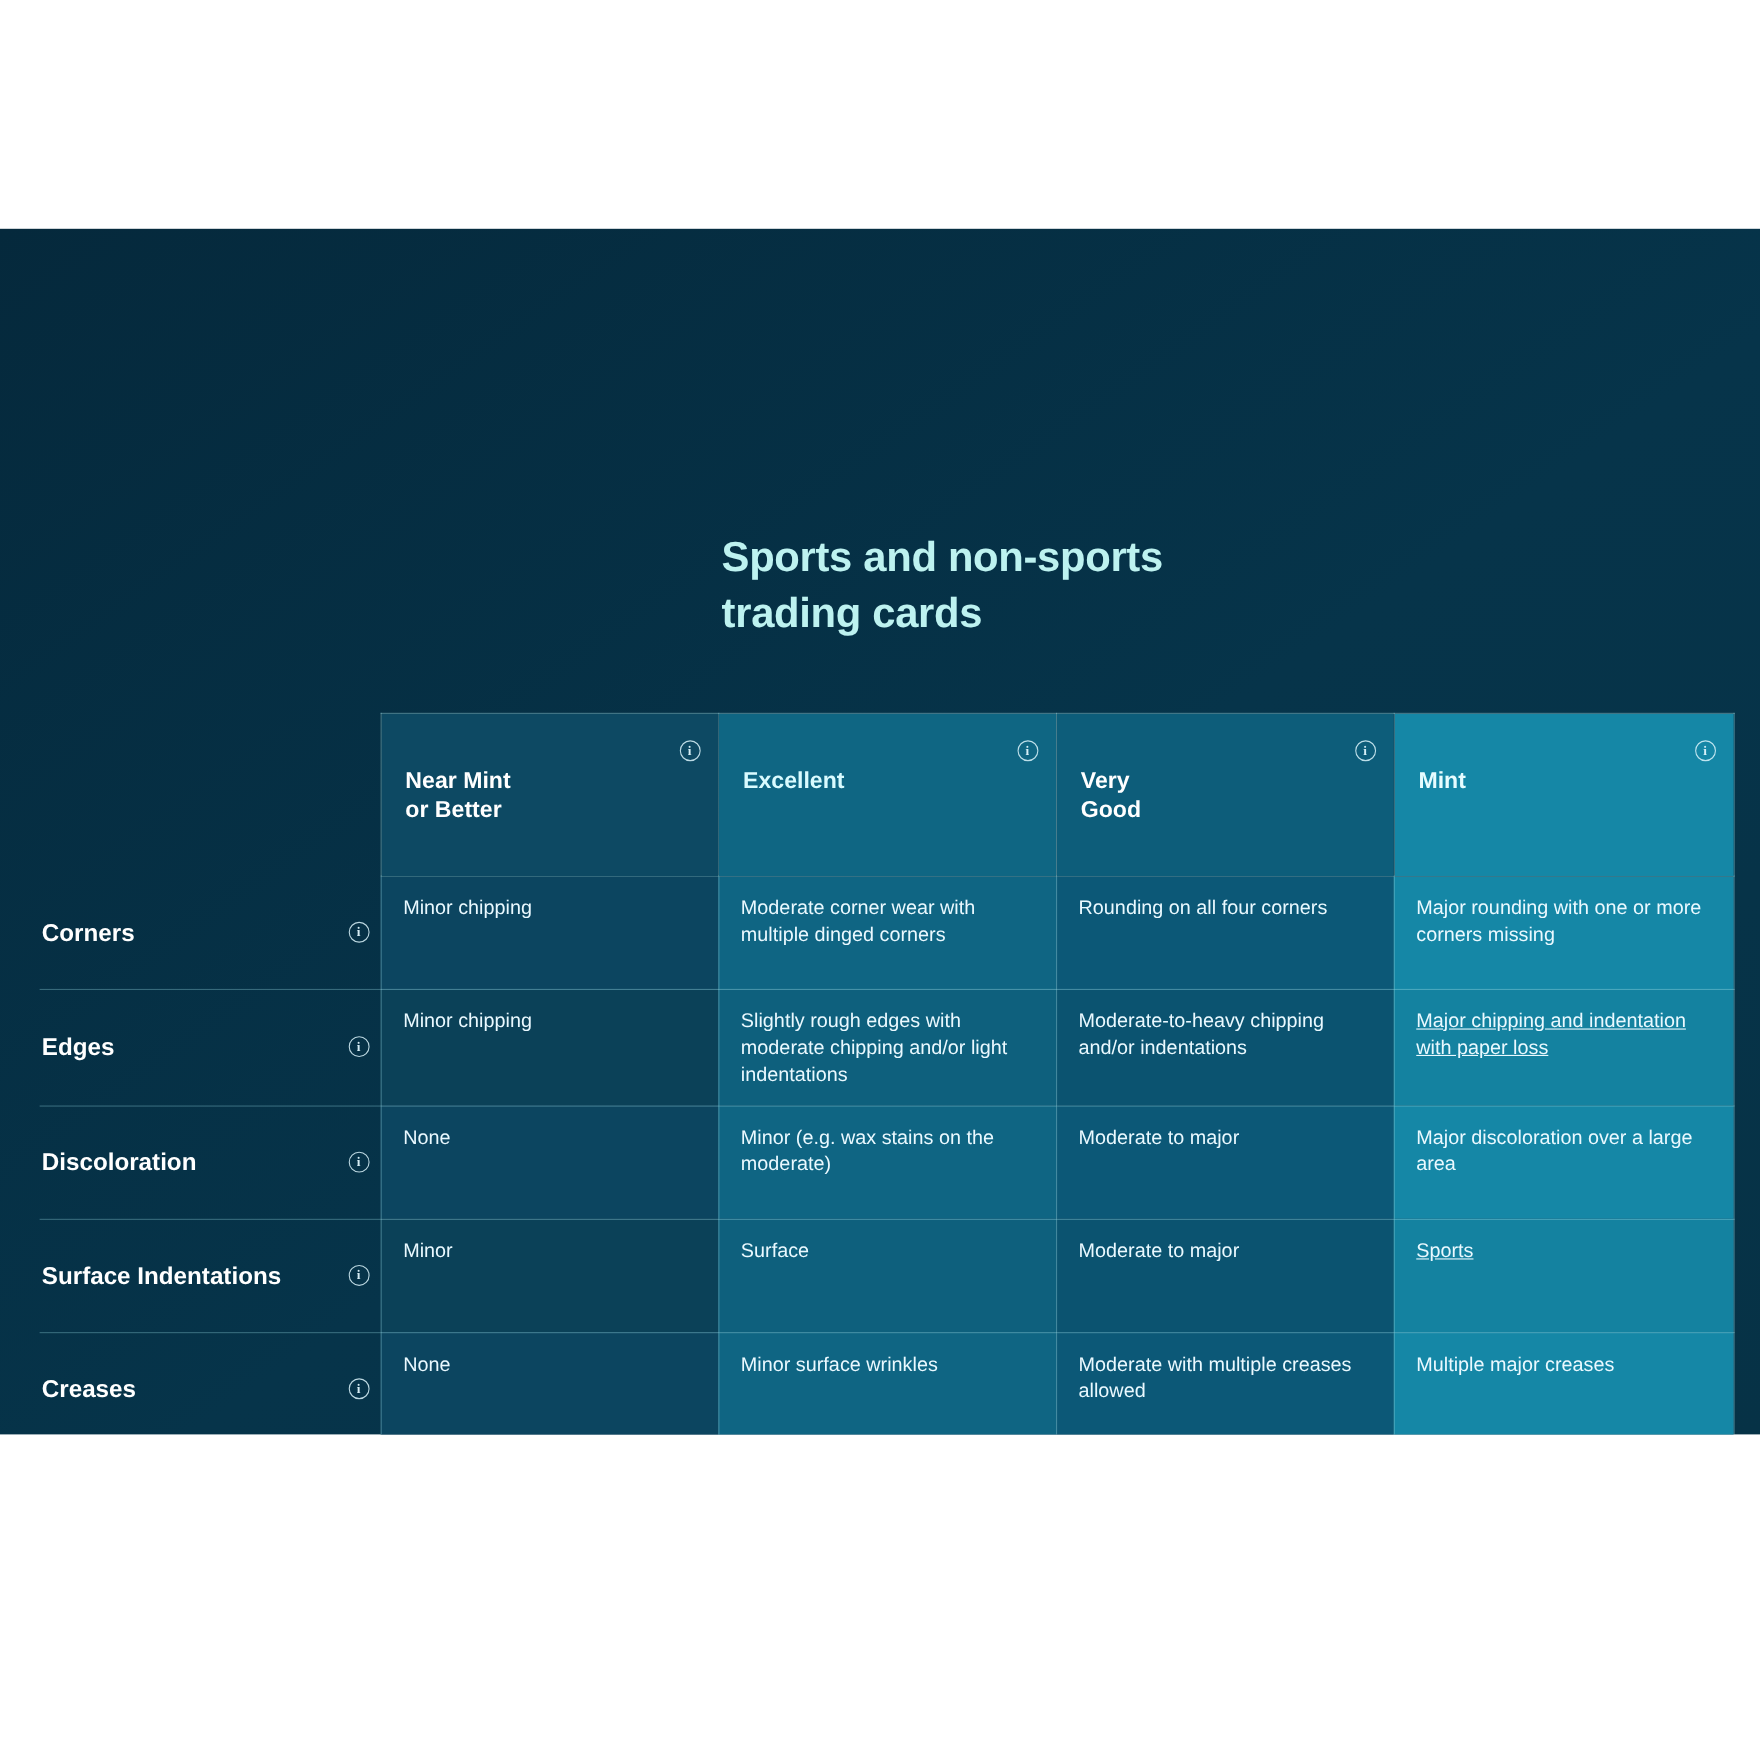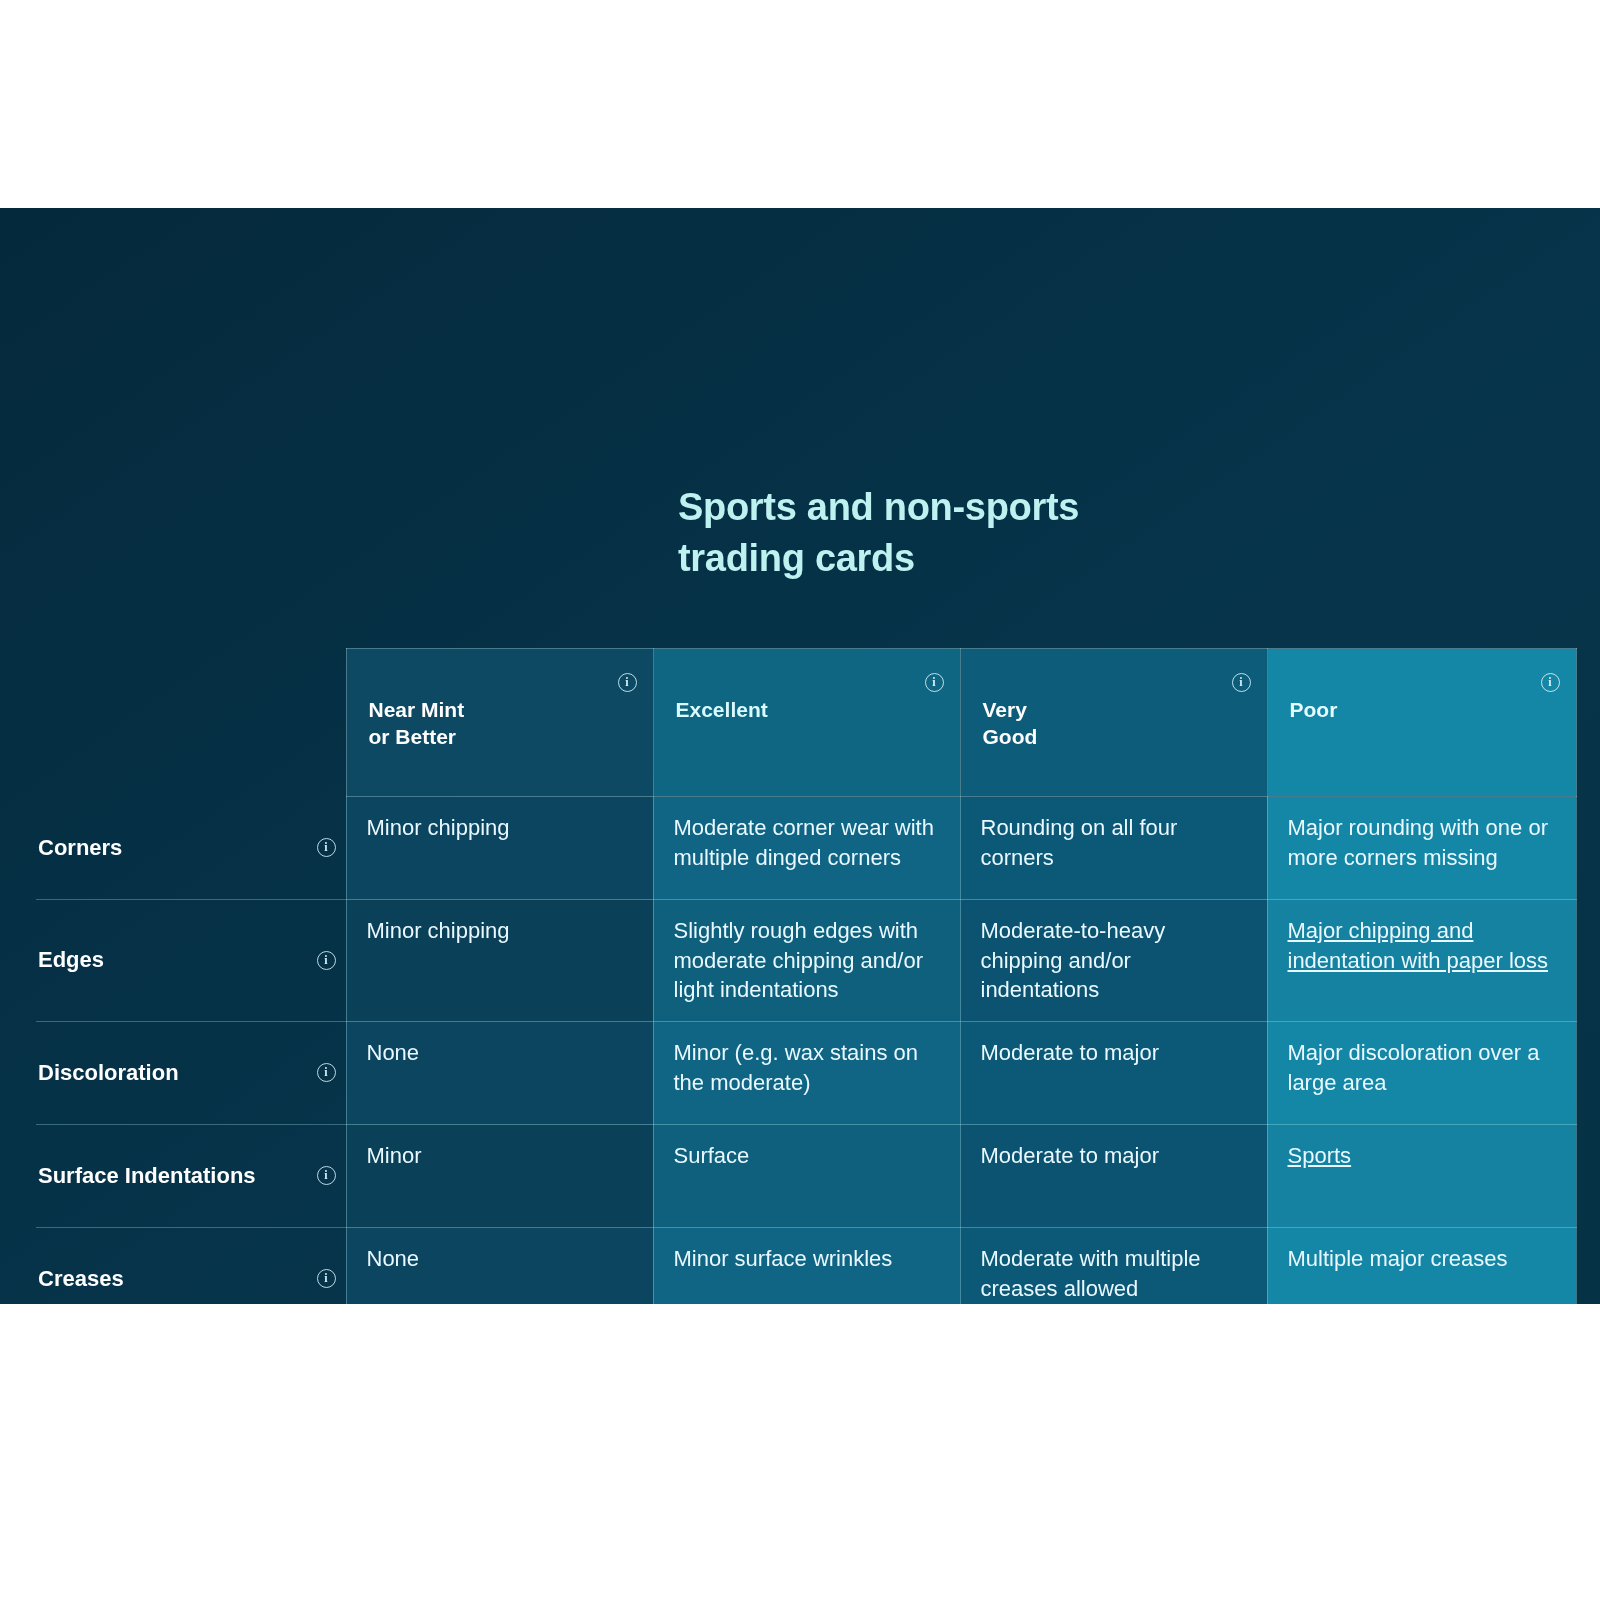--- a/index.html
+++ b/index.html
@@ -26,21 +26,21 @@
     top: 208px;
     width: 1600px;
     height: 1096px;
     background: #06293b;
     background: linear-gradient(145deg, #05293c 0%, #06344a 55%, #063246 100%);
     overflow: hidden;
   }
 
   #title {
     position: absolute;
-    left: 678px;
+    left: 656px;
     top: 274px;
     width: 640px;
     color: #bdf2f0;
     font-size: 38px;
     font-weight: bold;
     line-height: 1.35;
     letter-spacing: -0.3px;
   }
 
   
@@ -100,21 +100,21 @@
     border-left: none;
     border-right: none;
     line-height: 1.2;
   }
 
   tr.r0 td.rowlabel { border-top: none; }
 
   td.cell {
     vertical-align: top;
     padding: 16px 18px 16px 20px;
-    font-size: 22px;
+    font-size: 18px;
     line-height: 1.35;
     color: #eaf9ff;
     border: 1px solid rgba(150, 214, 224, 0.40);
     height: 70px;
   }
 
   td.c1 { background: #0c4560; }
   td.c2 { background: #0f6583; }
   td.c3 { background: #0c5877; }
   td.c4 { background: #1587a6; }
@@ -183,21 +183,21 @@
             <th class="gradehead g2 nowrap-title">
               <span>Excellent</span>
               <span class="info-icon">i</span>
             </th>
             <th class="gradehead g3 nowrap-title">
               <span>Very
 Good</span>
               <span class="info-icon">i</span>
             </th>
             <th class="gradehead g4 nowrap-title">
-              <span>Poor</span>
+              <span>Mint</span>
               <span class="info-icon">i</span>
             </th>
           </tr>
         </thead>
         <tbody>
           <tr class="r0">
             <td class="rowlabel">
               <span>Corners</span>
               <span class="info-icon">i</span>
             </td>

